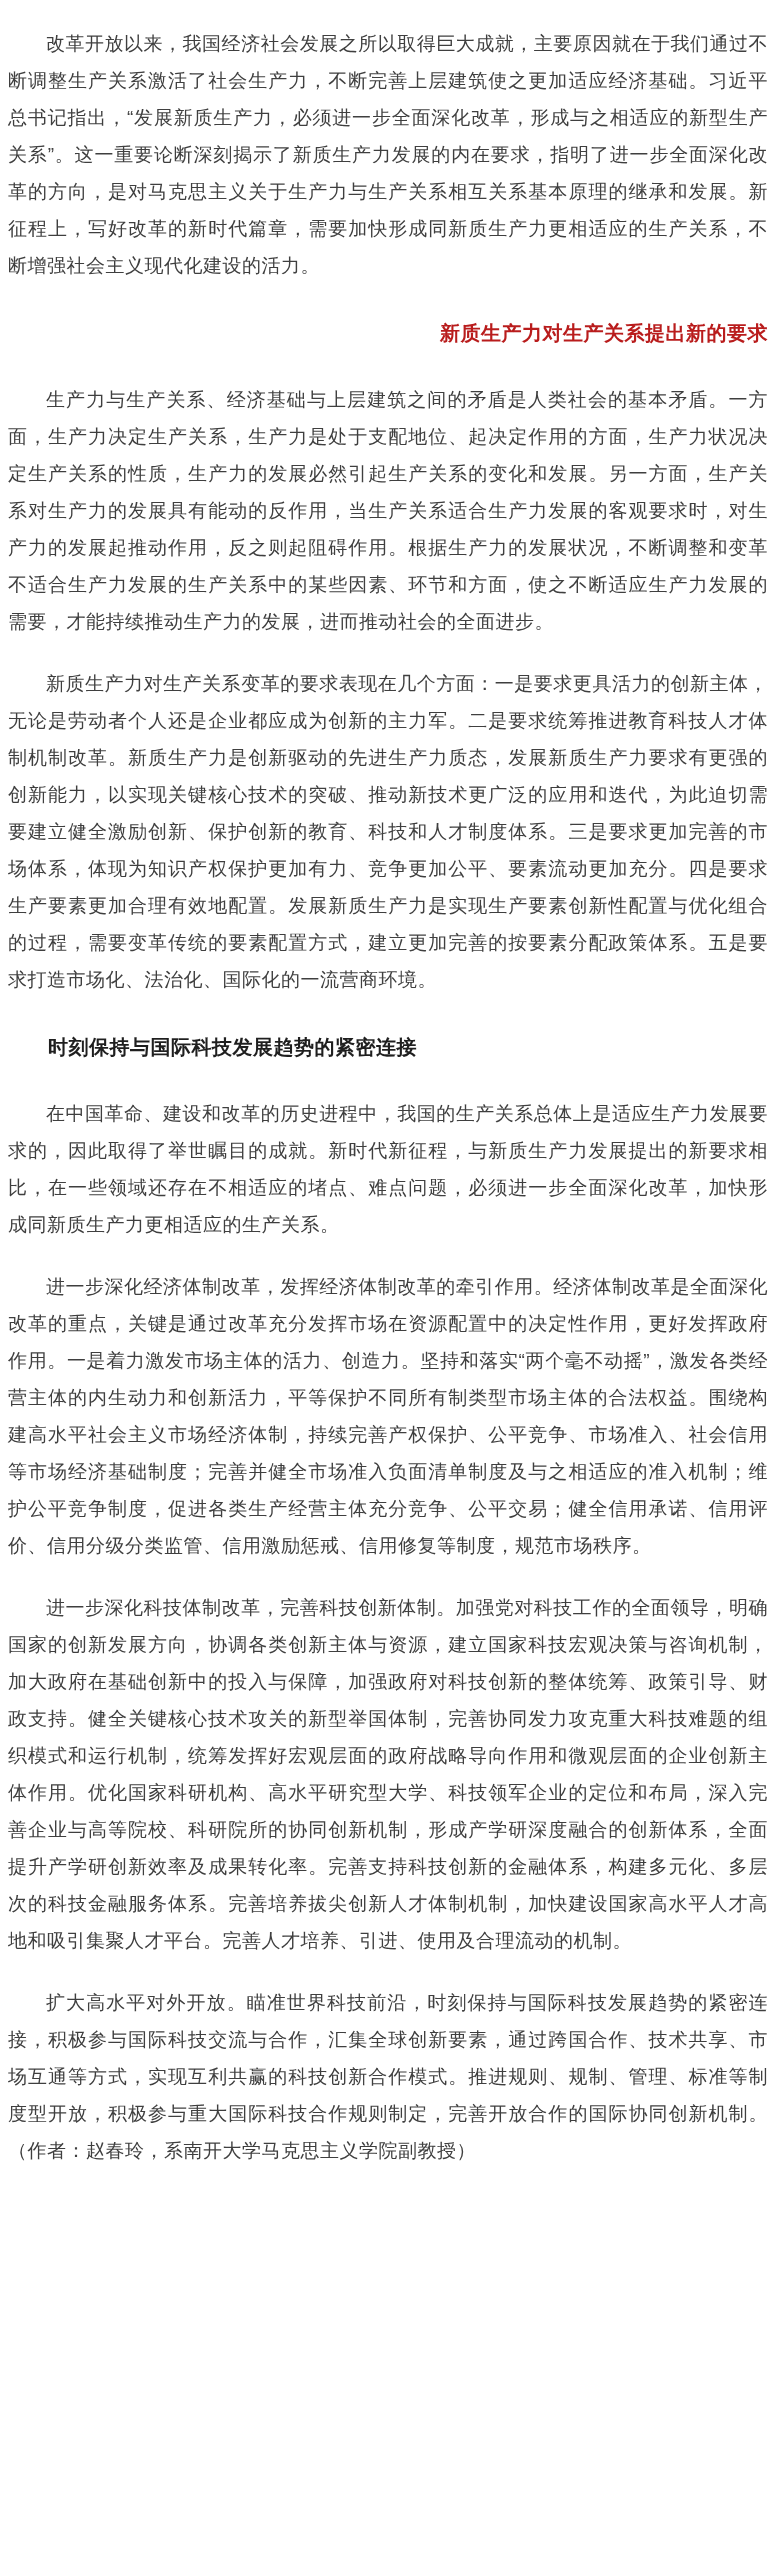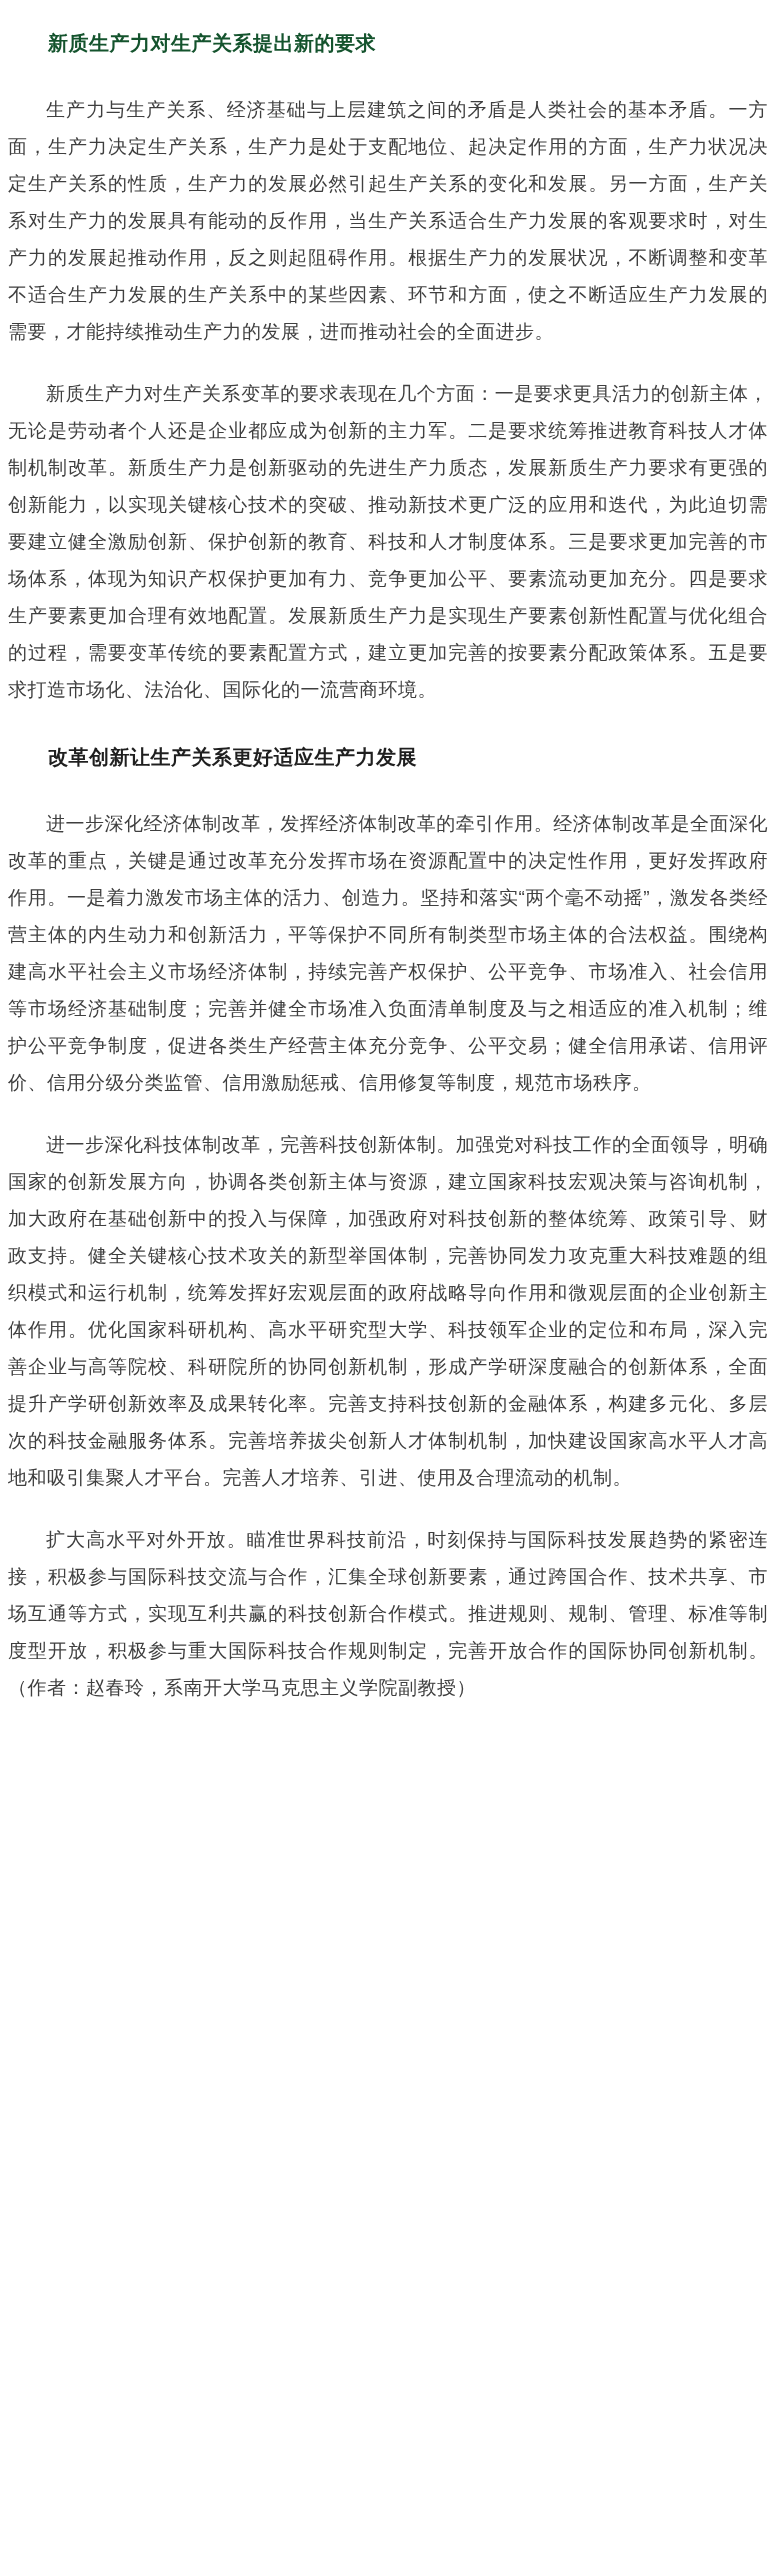--- a/index.html
+++ b/index.html
@@ -39,21 +39,23 @@
     letter-spacing: 0.5px;
   }
   .article > :first-child {
     margin-top: 12px;
   }
 </style>
 </head>
 <body style="background-color: rgb(255, 255, 255);">
 
 <div class="article" style="color: rgb(63, 63, 63);">
-  <h2 class="heading" style="color: #14532d;">新质生产力对生产关系提出新的要求</h2>
+  <p class="para">改革开放以来，我国经济社会发展之所以取得巨大成就，主要原因就在于我们通过不断调整生产关系激活了社会生产力，不断完善上层建筑使之更加适应经济基础。习近平总书记指出，“发展新质生产力，必须进一步全面深化改革，形成与之相适应的新型生产关系”。这一重要论断深刻揭示了新质生产力发展的内在要求，指明了进一步全面深化改革的方向，是对马克思主义关于生产力与生产关系相互关系基本原理的继承和发展。新征程上，写好改革的新时代篇章，需要加快形成同新质生产力更相适应的生产关系，不断增强社会主义现代化建设的活力。</p>
+  <h2 class="heading" style="color: #b91c1c; text-align: right;">新质生产力对生产关系提出新的要求</h2>
   <p class="para">生产力与生产关系、经济基础与上层建筑之间的矛盾是人类社会的基本矛盾。一方面，生产力决定生产关系，生产力是处于支配地位、起决定作用的方面，生产力状况决定生产关系的性质，生产力的发展必然引起生产关系的变化和发展。另一方面，生产关系对生产力的发展具有能动的反作用，当生产关系适合生产力发展的客观要求时，对生产力的发展起推动作用，反之则起阻碍作用。根据生产力的发展状况，不断调整和变革不适合生产力发展的生产关系中的某些因素、环节和方面，使之不断适应生产力发展的需要，才能持续推动生产力的发展，进而推动社会的全面进步。</p>
   <p class="para">新质生产力对生产关系变革的要求表现在几个方面：一是要求更具活力的创新主体，无论是劳动者个人还是企业都应成为创新的主力军。二是要求统筹推进教育科技人才体制机制改革。新质生产力是创新驱动的先进生产力质态，发展新质生产力要求有更强的创新能力，以实现关键核心技术的突破、推动新技术更广泛的应用和迭代，为此迫切需要建立健全激励创新、保护创新的教育、科技和人才制度体系。三是要求更加完善的市场体系，体现为知识产权保护更加有力、竞争更加公平、要素流动更加充分。四是要求生产要素更加合理有效地配置。发展新质生产力是实现生产要素创新性配置与优化组合的过程，需要变革传统的要素配置方式，建立更加完善的按要素分配政策体系。五是要求打造市场化、法治化、国际化的一流营商环境。</p>
-  <h2 class="heading" style="color: rgb(31, 31, 31);">改革创新让生产关系更好适应生产力发展</h2>
+  <h2 class="heading" style="color: rgb(31, 31, 31);">时刻保持与国际科技发展趋势的紧密连接</h2>
+  <p class="para">在中国革命、建设和改革的历史进程中，我国的生产关系总体上是适应生产力发展要求的，因此取得了举世瞩目的成就。新时代新征程，与新质生产力发展提出的新要求相比，在一些领域还存在不相适应的堵点、难点问题，必须进一步全面深化改革，加快形成同新质生产力更相适应的生产关系。</p>
   <p class="para">进一步深化经济体制改革，发挥经济体制改革的牵引作用。经济体制改革是全面深化改革的重点，关键是通过改革充分发挥市场在资源配置中的决定性作用，更好发挥政府作用。一是着力激发市场主体的活力、创造力。坚持和落实“两个毫不动摇”，激发各类经营主体的内生动力和创新活力，平等保护不同所有制类型市场主体的合法权益。围绕构建高水平社会主义市场经济体制，持续完善产权保护、公平竞争、市场准入、社会信用等市场经济基础制度；完善并健全市场准入负面清单制度及与之相适应的准入机制；维护公平竞争制度，促进各类生产经营主体充分竞争、公平交易；健全信用承诺、信用评价、信用分级分类监管、信用激励惩戒、信用修复等制度，规范市场秩序。</p>
   <p class="para">进一步深化科技体制改革，完善科技创新体制。加强党对科技工作的全面领导，明确国家的创新发展方向，协调各类创新主体与资源，建立国家科技宏观决策与咨询机制，加大政府在基础创新中的投入与保障，加强政府对科技创新的整体统筹、政策引导、财政支持。健全关键核心技术攻关的新型举国体制，完善协同发力攻克重大科技难题的组织模式和运行机制，统筹发挥好宏观层面的政府战略导向作用和微观层面的企业创新主体作用。优化国家科研机构、高水平研究型大学、科技领军企业的定位和布局，深入完善企业与高等院校、科研院所的协同创新机制，形成产学研深度融合的创新体系，全面提升产学研创新效率及成果转化率。完善支持科技创新的金融体系，构建多元化、多层次的科技金融服务体系。完善培养拔尖创新人才体制机制，加快建设国家高水平人才高地和吸引集聚人才平台。完善人才培养、引进、使用及合理流动的机制。</p>
   <p class="para">扩大高水平对外开放。瞄准世界科技前沿，时刻保持与国际科技发展趋势的紧密连接，积极参与国际科技交流与合作，汇集全球创新要素，通过跨国合作、技术共享、市场互通等方式，实现互利共赢的科技创新合作模式。推进规则、规制、管理、标准等制度型开放，积极参与重大国际科技合作规则制定，完善开放合作的国际协同创新机制。　（作者：赵春玲，系南开大学马克思主义学院副教授）</p>
 </div>
 
 
 </body></html>

